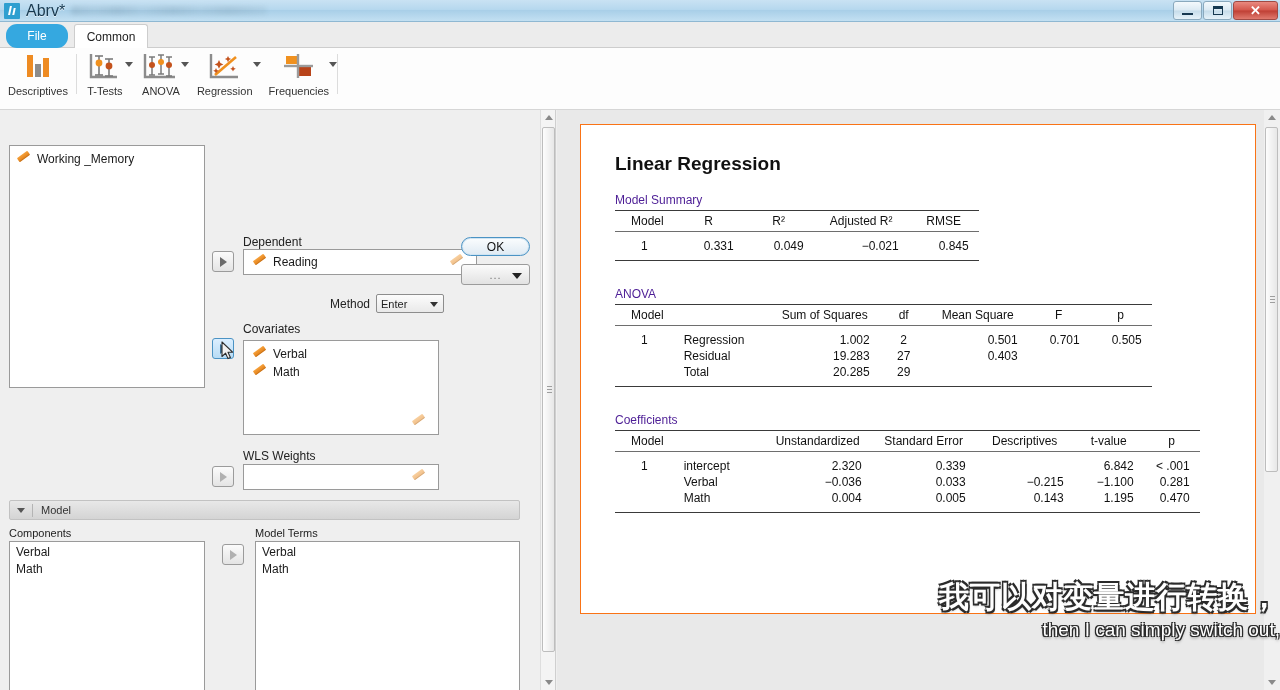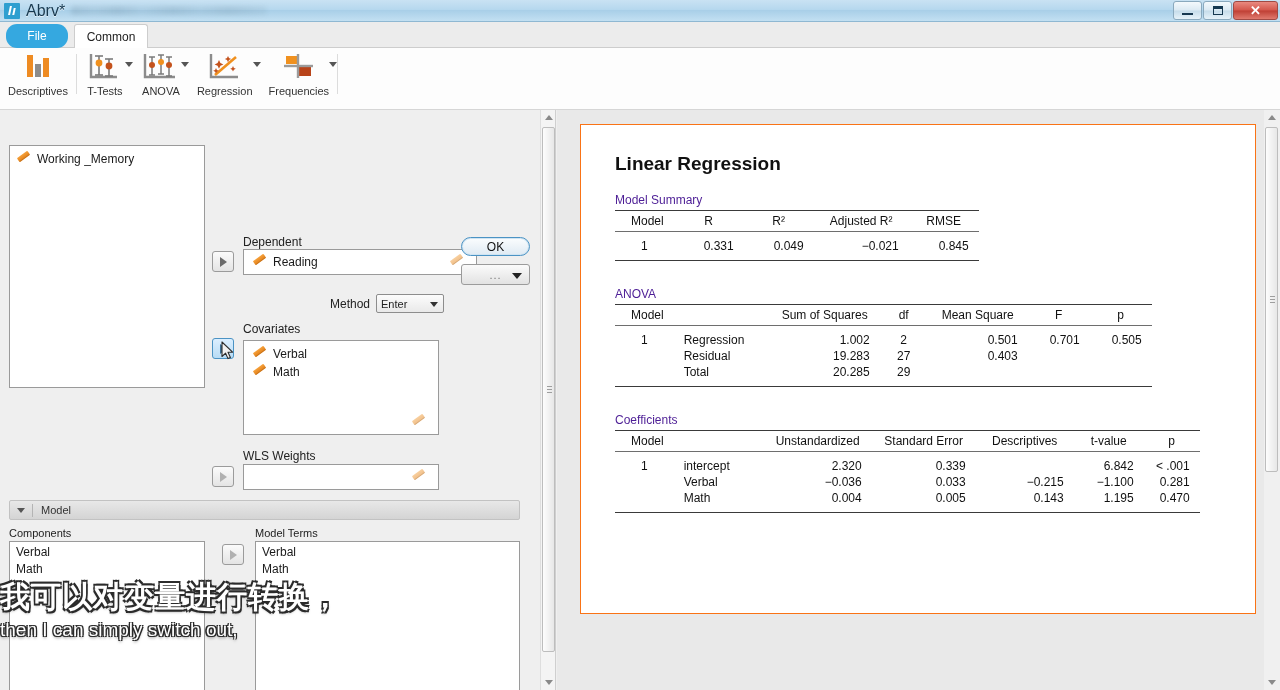--- a/index.html
+++ b/index.html
@@ -321,21 +321,21 @@
 
   
   .res-scroll {
     position: absolute; right: 0; top: 0; width: 16px; height: 580px;
     background: #f0f0f0;
   }
 
   
   .subs {
     position: absolute; left: 0; top: 578px; width: 1280px;
-    text-align: left; pointer-events: none;
+    text-align: right; pointer-events: none;
   }
   .sub-zh {
     font-size: 30px; font-weight: bold; color: #fff; letter-spacing: 1px;
     text-shadow: -1.6px -1.6px 0 #2b2b2b, 1.6px -1.6px 0 #2b2b2b,
                  -1.6px 1.6px 0 #2b2b2b, 1.6px 1.6px 0 #2b2b2b,
                  0 2px 3px rgba(0,0,0,.5);
     line-height: 38px;
   }
   .sub-en {
     font-size: 19px; font-weight: normal; color: #fff; margin-top: 3px;

